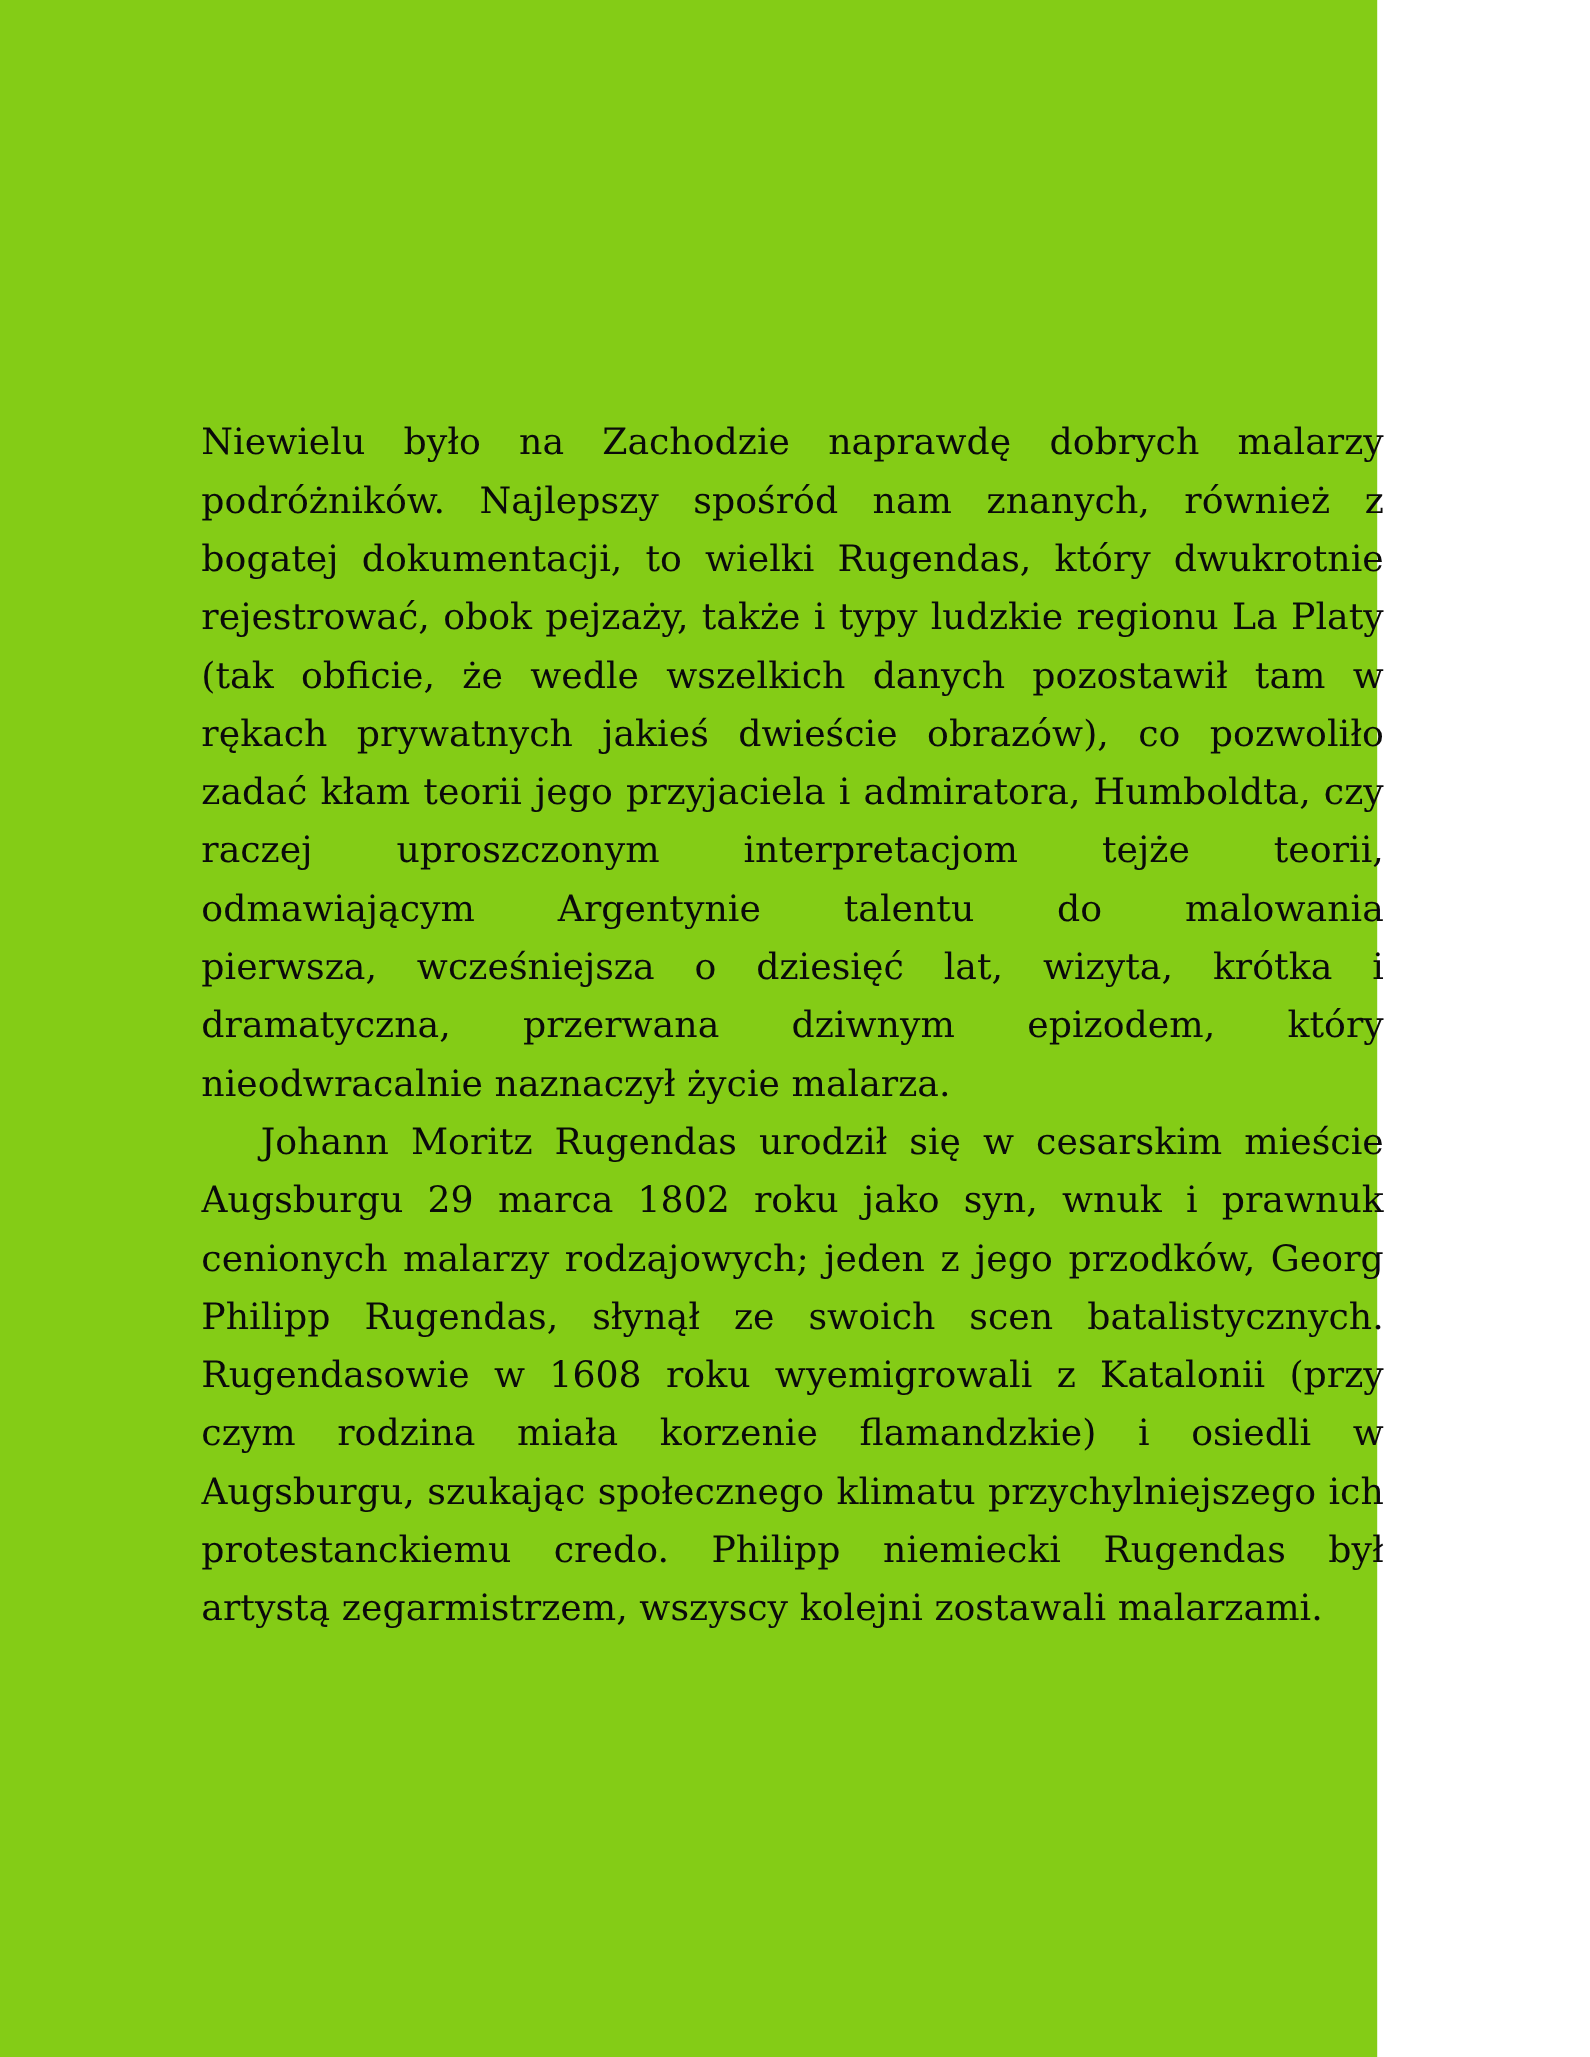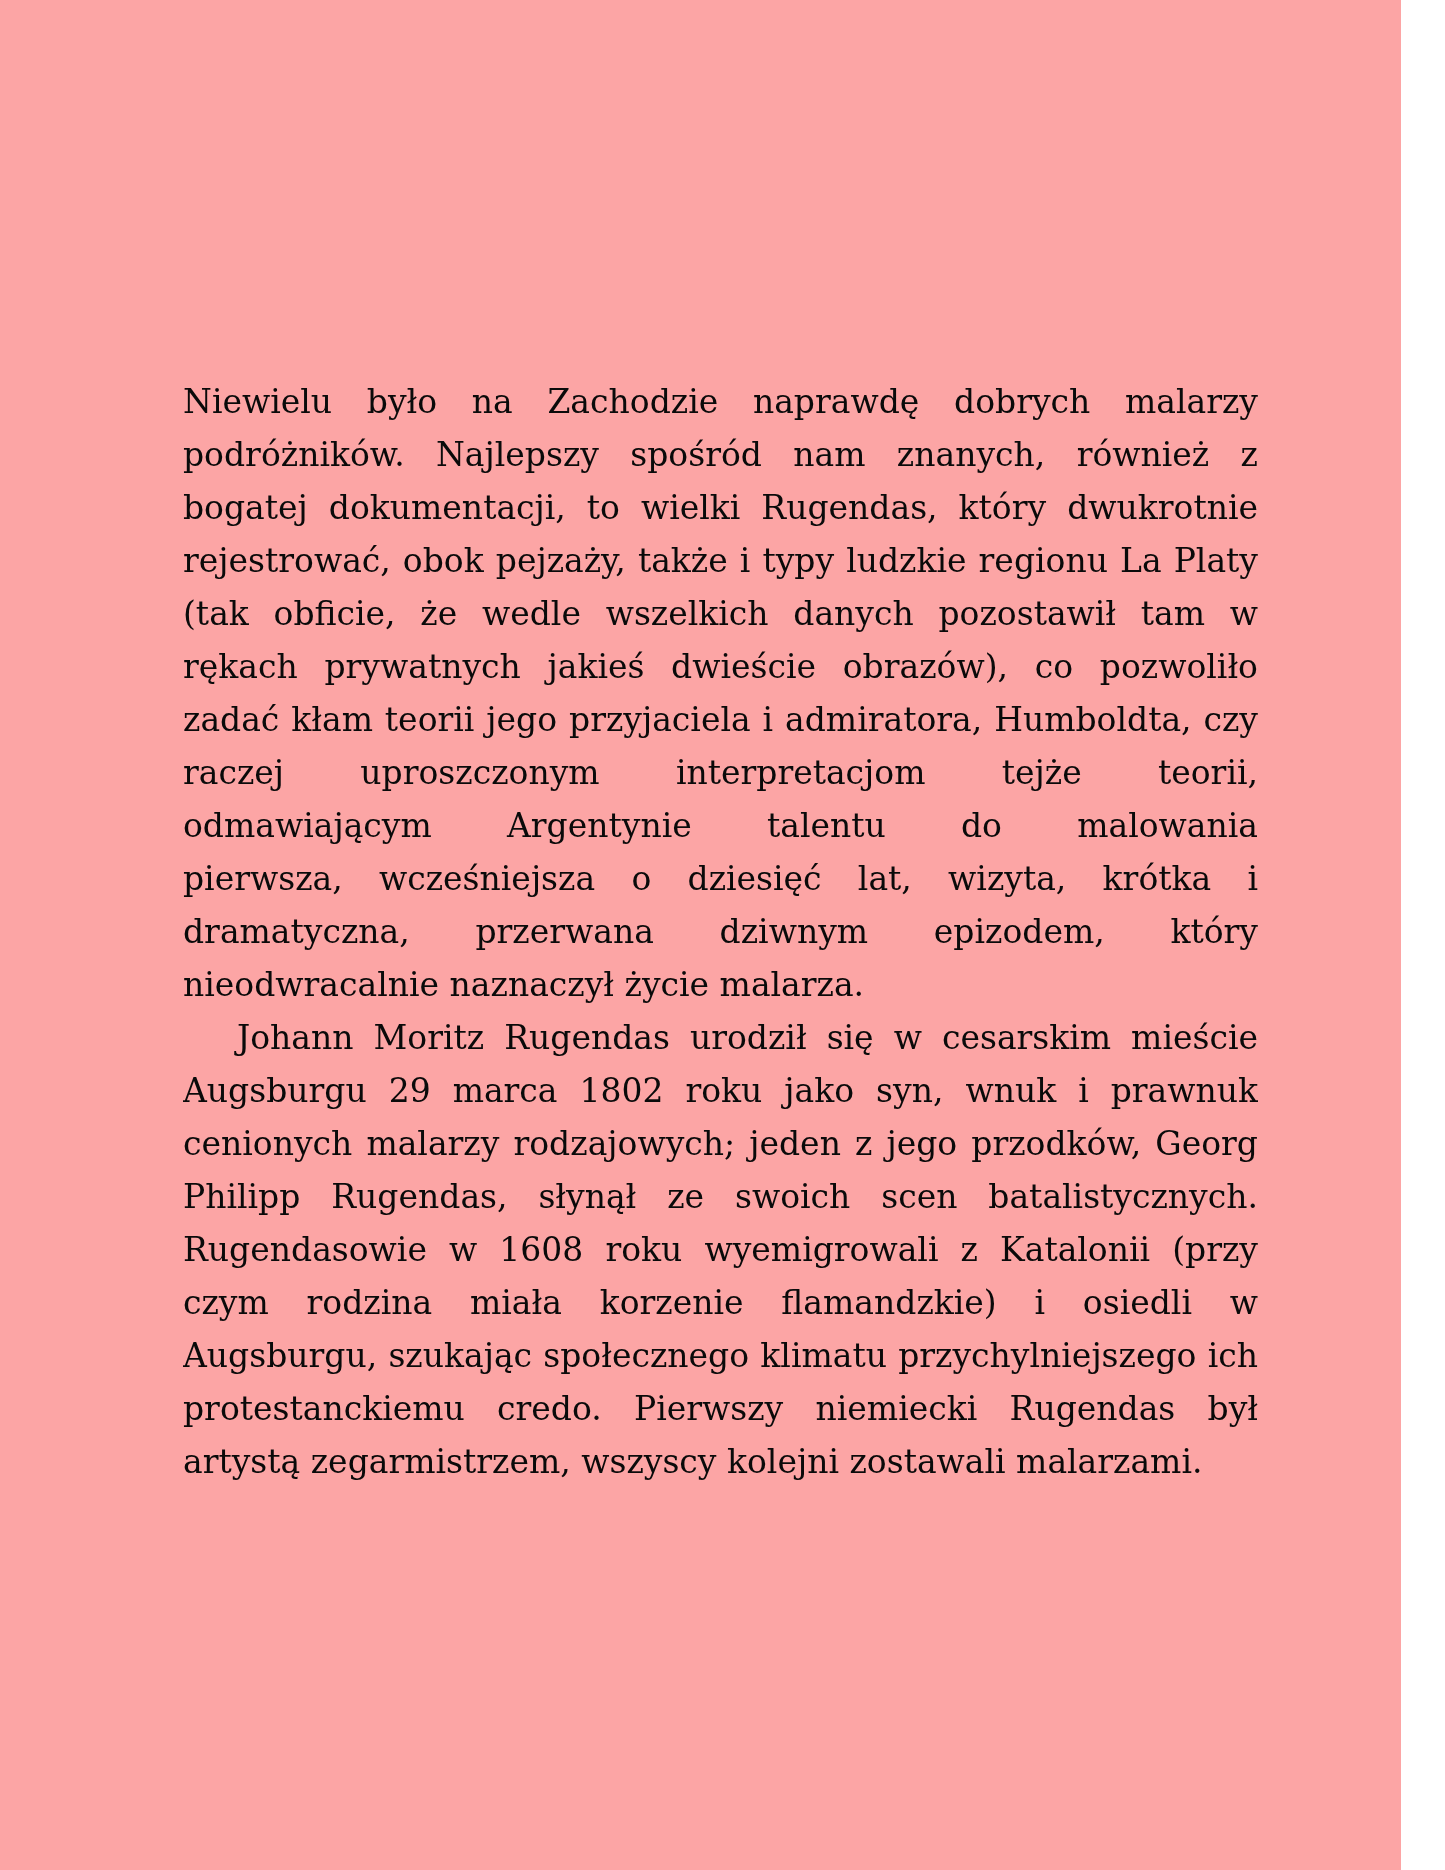--- a/index.html
+++ b/index.html
@@ -9,23 +9,23 @@
     height: 1870px;
     overflow: hidden;
   }
   body {
     background: #ffffff;
     font-family: "DejaVu Serif", "Liberation Serif", serif;
   }
   .book-page {
     position: absolute;
     left: 0; top: 0;
-    width: 1401px;
+    width: 1252px;
     height: 1870px;
-    background: #fca5a5;
+    background: #84cc16;
   }
   .text-block {
     position: absolute;
     left: 183px;
     top: 375px;
     width: 1075px;
     font-size: 33px;
     line-height: 53px;
     color: #0a0a0a;
     text-rendering: optimizeLegibility;
@@ -70,17 +70,17 @@
         <div class="line last">nieodwracalnie naznaczył życie malarza.</div>
       </div>
       <div class="paragraph">
         <div class="line indent">Johann Moritz Rugendas urodził się w cesarskim mieście</div>
         <div class="line">Augsburgu 29 marca 1802 roku jako syn, wnuk i prawnuk</div>
         <div class="line">cenionych malarzy rodzajowych; jeden z jego przodków, Georg</div>
         <div class="line">Philipp Rugendas, słynął ze swoich scen batalistycznych.</div>
         <div class="line">Rugendasowie w 1608 roku wyemigrowali z Katalonii (przy</div>
         <div class="line">czym rodzina miała korzenie flamandzkie) i osiedli w</div>
         <div class="line">Augsburgu, szukając społecznego klimatu przychylniejszego ich</div>
-        <div class="line">protestanckiemu credo. Pierwszy niemiecki Rugendas był</div>
+        <div class="line">protestanckiemu credo. Philipp niemiecki Rugendas był</div>
         <div class="line last">artystą zegarmistrzem, wszyscy kolejni zostawali malarzami.</div>
       </div>
     </div>
 </div>
 
 </body></html>

